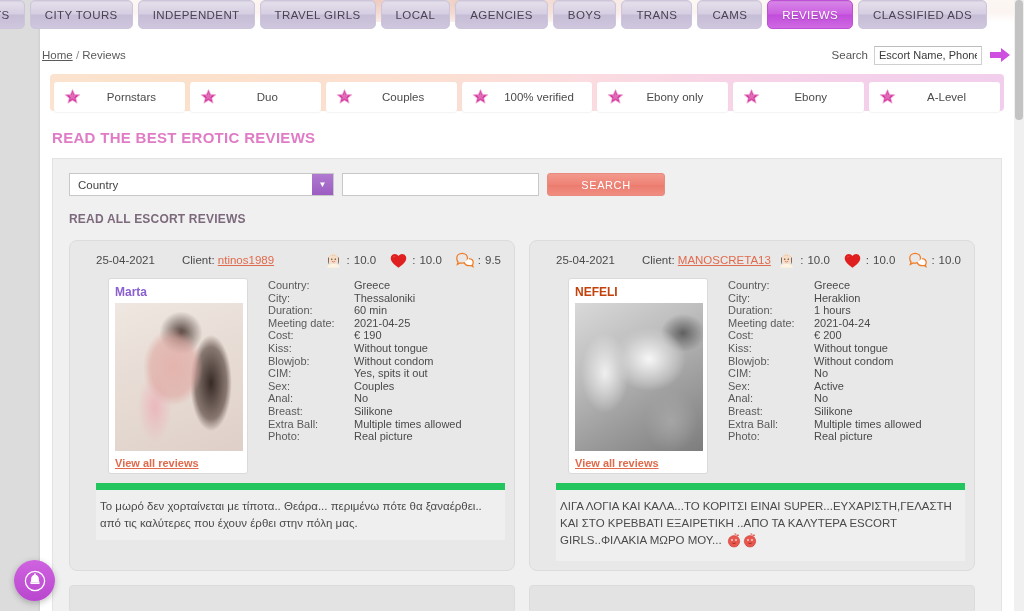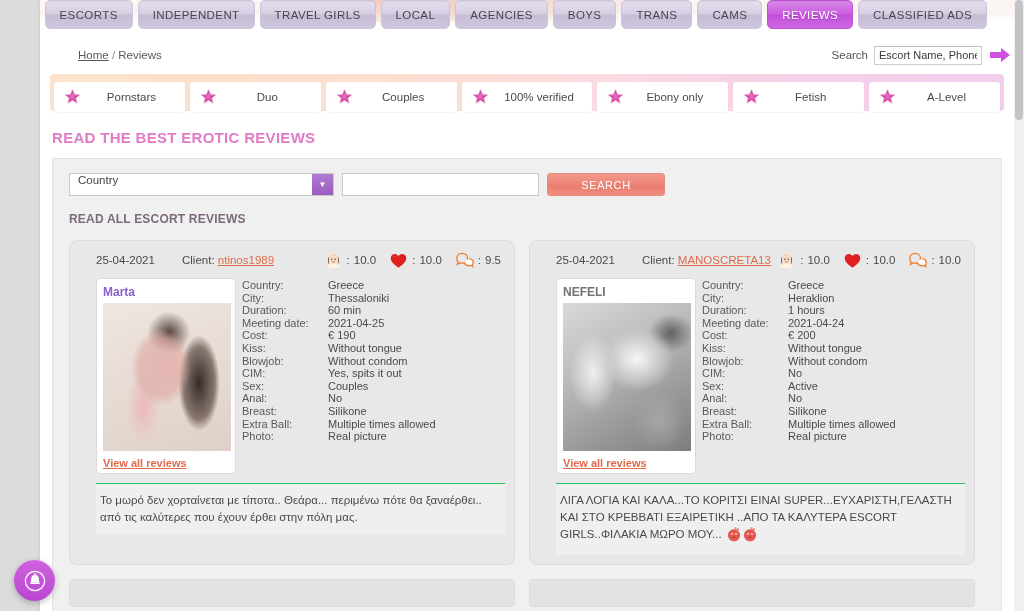--- a/index.html
+++ b/index.html
@@ -57,21 +57,21 @@
     border-color: #bf4fd6;
     color: #ffffff;
     text-shadow: 0 1px 1px rgba(0,0,0,.2);
   }
   
   .crumb-row {
     position: relative;
     margin-top: 18px;
     height: 30px;
     padding: 0 2px;
-    display: flex; align-items: center; margin-left: 36px;
+    display: flex; align-items: center;
   }
   .crumb { font-size: 11.5px; color: #5a5a5a; }
   .crumb a { color: #5a5a5a; text-decoration: underline; }
   .crumb .sep { color: #8b8b8b; }
   .search-wrap {
     margin-left: auto; display: flex; align-items: center; gap: 6px;
   }
   .search-label { font-size: 11.5px; color: #555; }
   .search-input {
     width: 108px; height: 19px;
@@ -123,21 +123,21 @@
     margin: 12px 12px 0 12px;
     background: #f0f0f0;
     border: 1px solid #e3e3e3;
     padding: 14px 16px 16px 16px;
     min-height: 480px;
   }
   .search-form { display: flex; align-items: center; gap: 8px; }
   .select-box {
     width: 265px; height: 23px;
     background: #fff; border: 1px solid #c8c8c8;
-    display: flex; align-items: flex-start;
+    display: flex; align-items: center;
     position: relative;
     cursor: pointer;
   }
   .select-box .val { font-size: 11.5px; color: #444; padding-left: 8px; }
   .select-arrow {
     position: absolute; right: 0; top: 0;
     width: 21px; height: 21px;
     background: linear-gradient(180deg,#b07ad0 0%, #9c5cc2 100%);
     display: flex; align-items: center; justify-content: center;
     color: #fff; font-size: 8px;
@@ -178,34 +178,34 @@
     display: flex; align-items: center;
     height: 22px;
     font-size: 11.5px; color: #4a4a4a;
   }
   .card-date { width: 86px; }
   .card-client { color: #4a4a4a; }
   .card-client a { color: #e06a4c; text-decoration: underline; }
   .ratings { margin-left: auto; display: flex; align-items: center; gap: 13px; padding-right: 4px; }
   .rating { display: flex; align-items: center; gap: 4px; font-size: 11.5px; color: #4a4a4a; }
   .rating .ico { width: 19px; height: 19px; display:block; }
-  .card-body { display: flex; gap: 6px; margin-top: 7px; }
+  .card-body { display: flex; gap: 20px; margin-top: 7px; margin-left: 12px; }
   .photo-box {
     width: 140px; flex: 0 0 140px;
     background: #fff;
     border: 1px solid #dadada;
     border-radius: 3px;
     padding: 6px 6px 4px 6px;
   }
   .escort-name {
     font-size: 12px; font-weight: bold;
     margin-bottom: 4px;
   }
   .name-marta { color: #8a5fd0; }
-  .name-nefeli { color: #737373; }
+  .name-nefeli { color: #c2410c; }
   .photo {
     width: 128px; height: 148px;
     border: 0; display: block;
     overflow: hidden;
     position: relative;
   }
   .photo-a {
     background:
       radial-gradient(ellipse 40px 52px at 58px 64px, rgba(228,178,172,.95) 0%, rgba(222,166,160,.6) 55%, rgba(0,0,0,0) 75%),
       radial-gradient(ellipse 26px 60px at 96px 80px, rgba(40,26,22,.92) 0%, rgba(60,40,34,.55) 60%, rgba(0,0,0,0) 80%),
@@ -228,21 +228,21 @@
     text-decoration: underline; font-weight: bold;
     cursor: pointer;
   }
   .specs { flex: 1; padding-top: 1px; }
   .spec-row { display: flex; font-size: 11px; line-height: 12.6px; color: #5a5a5a; }
   .spec-k { width: 86px; flex: 0 0 86px; }
   .spec-v { flex: 1; color: #4a4a4a; }
   .card-text {
     margin-top: 9px;
     background: #efefef;
-    border-top: 1px solid #22c55e;
+    border-top: 7px solid #22c55e;
     padding: 8px 4px 8px 4px;
     font-size: 11.5px; line-height: 17px; color: #4a4a4a;
     min-height: 44px;
   }
   .card-text .emos { display: inline-block; vertical-align: -4px; margin-left: 4px; }
   .emo { width: 16px; height: 16px; display:inline-block; }
   .partial-card {
     width: 446px; height: 28px;
     background: #e3e3e3;
     border: 1px solid #dcdcdc;
@@ -284,20 +284,21 @@
 <body>
 
 <div id="page">
 
   <div class="site">
 
     <div class="banner"></div>
 
     <div class="nav" id="nav-root">
         <div class="nav-item">ESCORTS</div>
+        <div class="nav-item">CITY TOURS</div>
         <div class="nav-item">INDEPENDENT</div>
         <div class="nav-item">TRAVEL GIRLS</div>
         <div class="nav-item">LOCAL</div>
         <div class="nav-item">AGENCIES</div>
         <div class="nav-item">BOYS</div>
         <div class="nav-item">TRANS</div>
         <div class="nav-item">CAMS</div>
         <div class="nav-item active">REVIEWS</div>
         <div class="nav-item">CLASSIFIED ADS</div>
       </div>
@@ -353,21 +354,21 @@
             <path d="M12 2.2 L15 9.2 L22.3 9.6 L16.7 14.3 L18.5 21.4 L12 17.4 L5.5 21.4 L7.3 14.3 L1.7 9.6 L9 9.2 Z" fill="#d63ba0" stroke="#f0a8d6" stroke-width="1.1"></path>
             <path d="M12 6 L13.6 10 L17.8 10.2 L14.6 12.9 L15.6 17 L12 14.7 L8.4 17 L9.4 12.9 L6.2 10.2 L10.4 10 Z" fill="#ffffff" opacity=".25"></path>
           </svg>
           <span class="lbl">Ebony only</span>
         </div>
         <div class="chip">
           <svg class="star" viewBox="0 0 24 24">
             <path d="M12 2.2 L15 9.2 L22.3 9.6 L16.7 14.3 L18.5 21.4 L12 17.4 L5.5 21.4 L7.3 14.3 L1.7 9.6 L9 9.2 Z" fill="#d63ba0" stroke="#f0a8d6" stroke-width="1.1"></path>
             <path d="M12 6 L13.6 10 L17.8 10.2 L14.6 12.9 L15.6 17 L12 14.7 L8.4 17 L9.4 12.9 L6.2 10.2 L10.4 10 Z" fill="#ffffff" opacity=".25"></path>
           </svg>
-          <span class="lbl">Fetish</span>
+          <span class="lbl">Ebony</span>
         </div>
         <div class="chip">
           <svg class="star" viewBox="0 0 24 24">
             <path d="M12 2.2 L15 9.2 L22.3 9.6 L16.7 14.3 L18.5 21.4 L12 17.4 L5.5 21.4 L7.3 14.3 L1.7 9.6 L9 9.2 Z" fill="#d63ba0" stroke="#f0a8d6" stroke-width="1.1"></path>
             <path d="M12 6 L13.6 10 L17.8 10.2 L14.6 12.9 L15.6 17 L12 14.7 L8.4 17 L9.4 12.9 L6.2 10.2 L10.4 10 Z" fill="#ffffff" opacity=".25"></path>
           </svg>
           <span class="lbl">A-Level</span>
         </div>
       </div>
 

